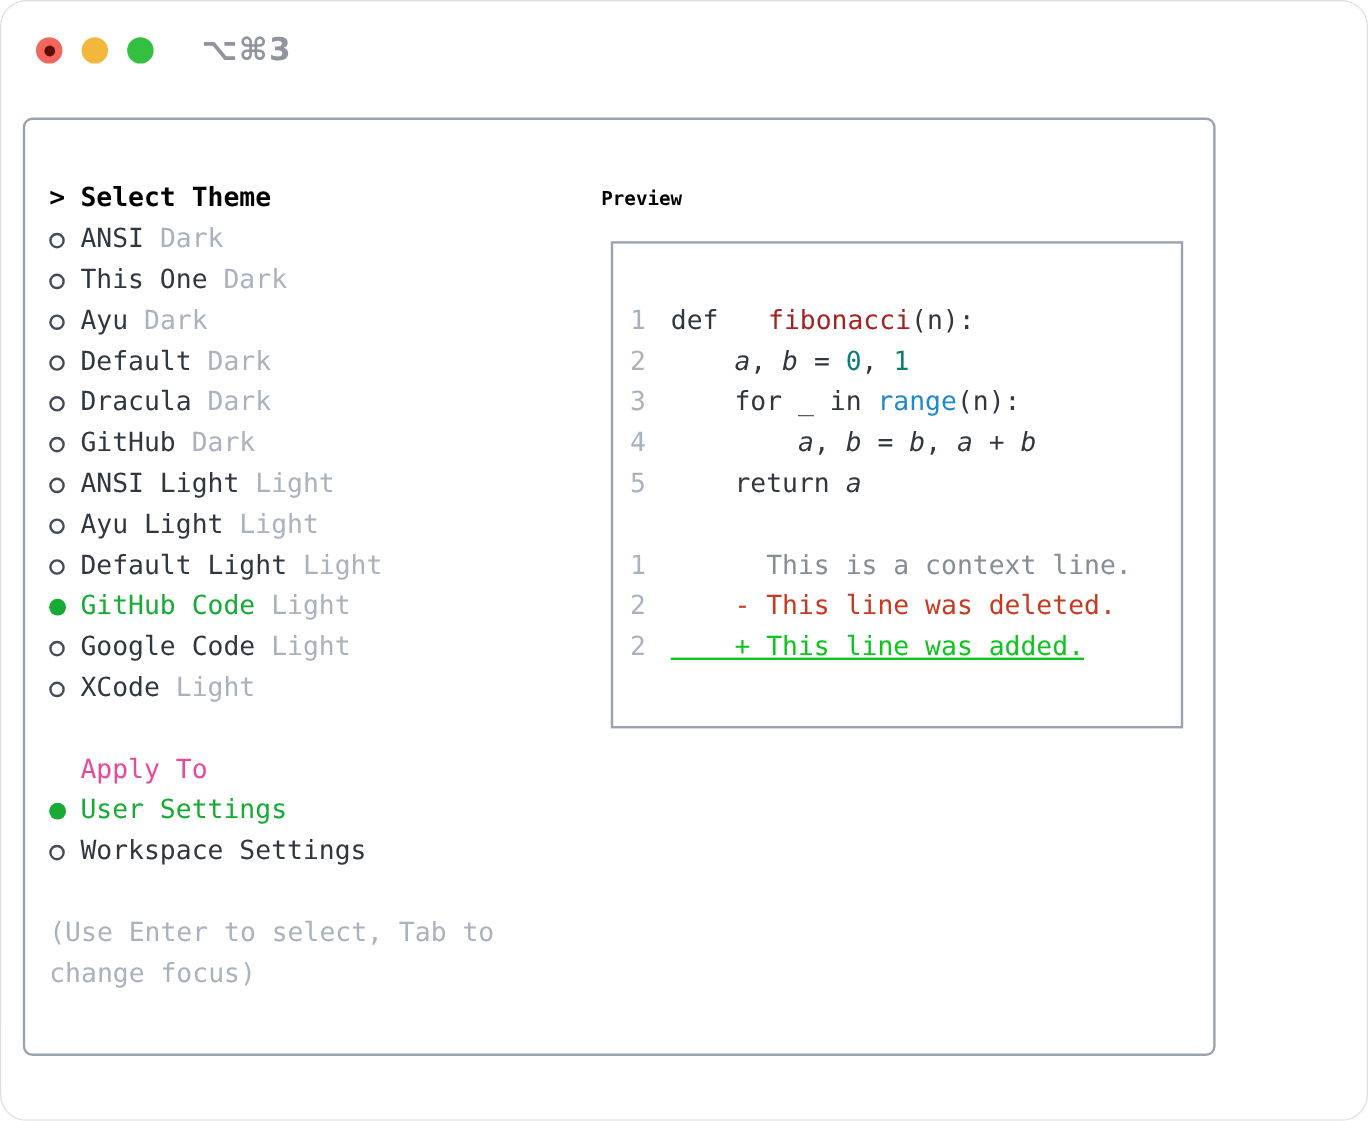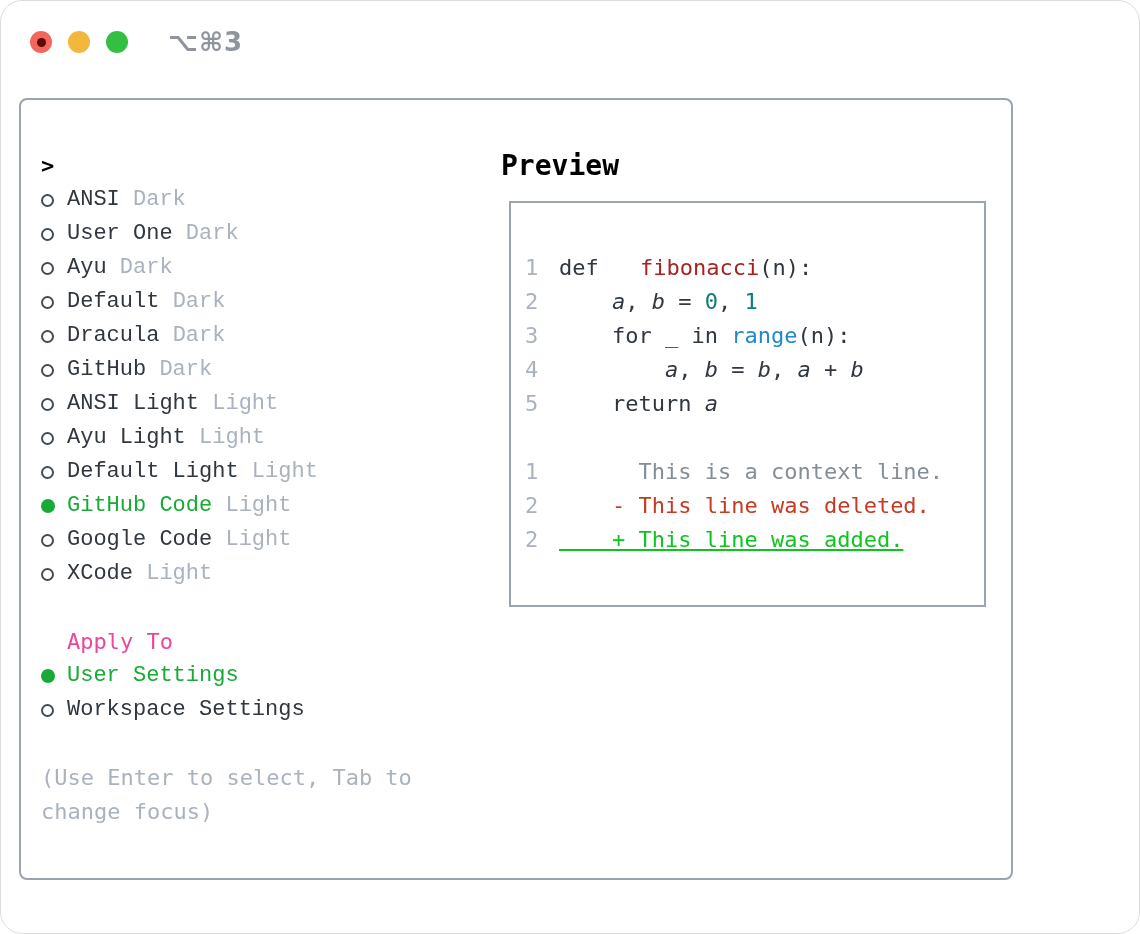--- a/index.html
+++ b/index.html
@@ -28,31 +28,31 @@
   .panel{position:absolute; left:18px; top:97px; width:994px; height:782px;
          box-sizing:border-box; border:2px solid var(--border); border-radius:8px;}
   
   .left{position:absolute; left:20px; top:49px; font-size:22px; line-height:34px;}
   .row{display:flex; align-items:center; height:34px; white-space:pre;}
   .marker-col{width:26px; display:flex; align-items:center; flex:none;}
   .arrow{color:#000; font-weight:bold;}
   .radio{width:13px; height:13px; box-sizing:border-box;
          border:2px solid #434b57; border-radius:50%;}
   .radio.sel{width:14px; height:14px; border:none; background:var(--green);}
-  .label{white-space:pre;font-family:Liberation Mono, monospace;}
+  .label{white-space:pre;}
   .name{color:var(--dark);}
   .name.sel{color:var(--green);}
   .variant{color:var(--muted);}
   .header-text{color:#000; font-weight:bold;}
   .apply-label{color:#ec4899;}
   .spacer{height:34px;}
   .help{color:var(--muted);}
   
   .preview-title{position:absolute; left:480px; top:49px; height:34px; line-height:34px;
-                 font-size:28px; font-weight:bold; color:#000;}
+                 font-size:16px; font-weight:bold; color:#000;}
   .preview-box{position:absolute; left:488px; top:101px; width:477px; height:406px;
                box-sizing:border-box; border:2px solid var(--border);
                padding:48px 0 0 14px; font-size:22px; line-height:34px;}
   .cline{display:flex; height:34px; align-items:center; white-space:pre;}
   .ln{width:34px; flex:none; color:var(--muted);}
   .code{white-space:pre;}
   .seg.k{color:var(--dark);}
   .seg.fn{color:var(--fn);margin-left:28px;}
   .seg.num{color:var(--teal);}
   .seg.b{color:var(--blue);margin-top:32px;}
@@ -73,25 +73,26 @@
     <span class="light yellow"></span>
     <span class="light green"></span>
     <span class="shortcut">⌥⌘3</span>
   </div>
 
   <div class="panel">
 
     <div class="left">
       <div class="row">
         <span class="marker-col arrow">&gt;</span>
+        <span class="header-text">Select Theme</span>
       </div>
 
       <div id="theme-list">
           <div class="row"><span class="marker-col"><span class="radio"></span></span><span class="label"><span class="name">ANSI</span> <span class="variant">Dark</span></span></div>
-          <div class="row"><span class="marker-col"><span class="radio"></span></span><span class="label"><span class="name">User One</span> <span class="variant">Dark</span></span></div>
+          <div class="row"><span class="marker-col"><span class="radio"></span></span><span class="label"><span class="name">This One</span> <span class="variant">Dark</span></span></div>
           <div class="row"><span class="marker-col"><span class="radio"></span></span><span class="label"><span class="name">Ayu</span> <span class="variant">Dark</span></span></div>
           <div class="row"><span class="marker-col"><span class="radio"></span></span><span class="label"><span class="name">Default</span> <span class="variant">Dark</span></span></div>
           <div class="row"><span class="marker-col"><span class="radio"></span></span><span class="label"><span class="name">Dracula</span> <span class="variant">Dark</span></span></div>
           <div class="row"><span class="marker-col"><span class="radio"></span></span><span class="label"><span class="name">GitHub</span> <span class="variant">Dark</span></span></div>
           <div class="row"><span class="marker-col"><span class="radio"></span></span><span class="label"><span class="name">ANSI Light</span> <span class="variant">Light</span></span></div>
           <div class="row"><span class="marker-col"><span class="radio"></span></span><span class="label"><span class="name">Ayu Light</span> <span class="variant">Light</span></span></div>
           <div class="row"><span class="marker-col"><span class="radio"></span></span><span class="label"><span class="name">Default Light</span> <span class="variant">Light</span></span></div>
           <div class="row"><span class="marker-col"><span class="radio sel"></span></span><span class="label"><span class="name sel">GitHub Code</span> <span class="variant">Light</span></span></div>
           <div class="row"><span class="marker-col"><span class="radio"></span></span><span class="label"><span class="name">Google Code</span> <span class="variant">Light</span></span></div>
           <div class="row"><span class="marker-col"><span class="radio"></span></span><span class="label"><span class="name">XCode</span> <span class="variant">Light</span></span></div>

